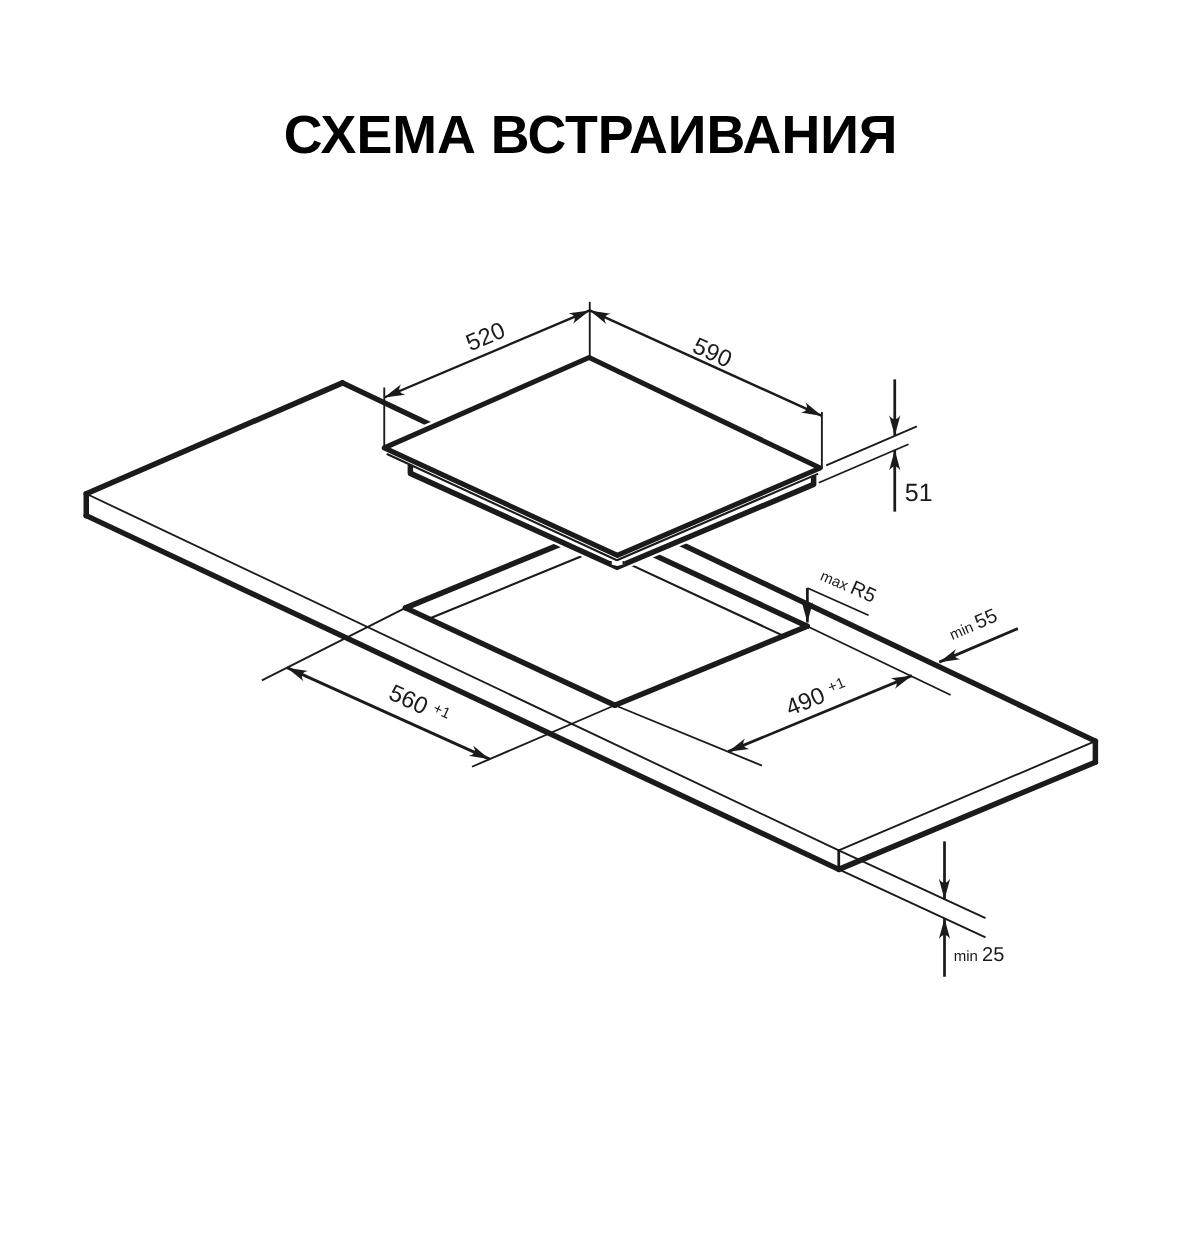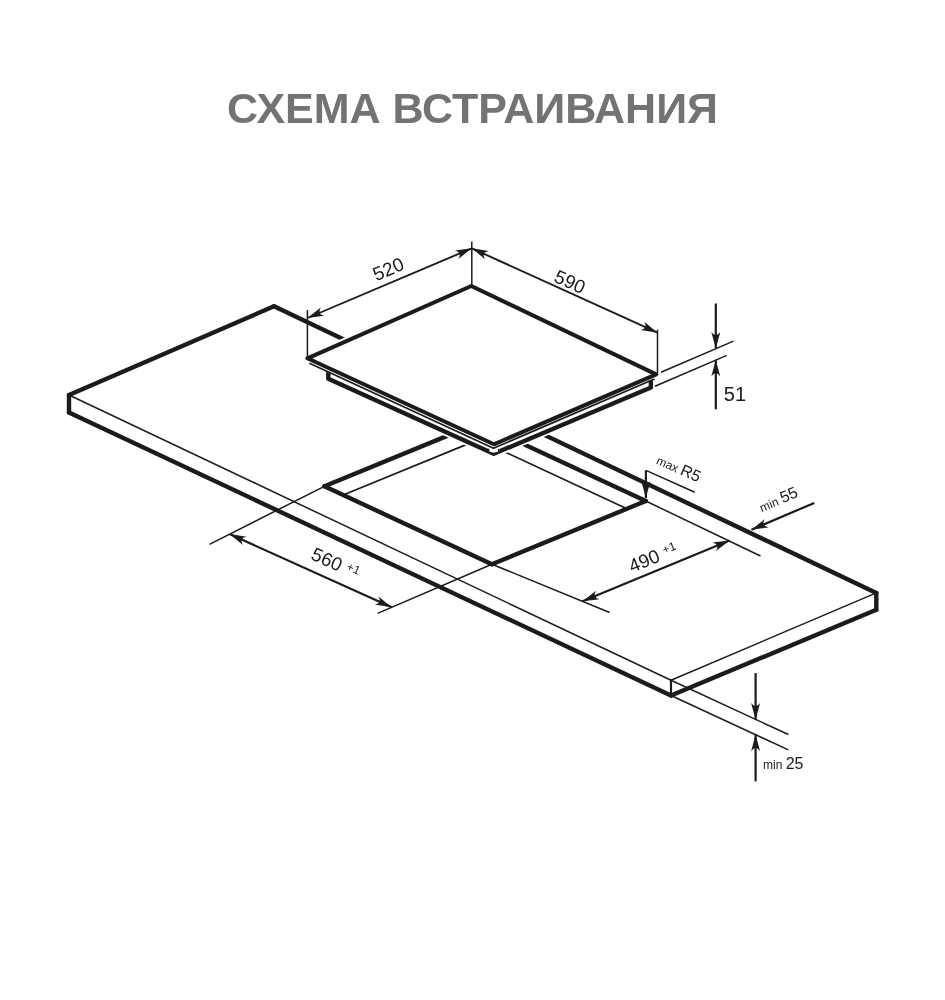--- a/index.html
+++ b/index.html
@@ -1,20 +1,20 @@
 <!DOCTYPE html>
 <html><head>
 <meta charset="utf-8">
 <title>Схема встраивания</title>
 <style>
   html, body { margin: 0; padding: 0; background: #ffffff; }
   .page { position: relative; width: 945px; height: 1000px; background: #ffffff;
            font-family: "Liberation Sans", sans-serif; }
   .title { position: absolute; left: 0; top: 84px; width: 945px; text-align: center;
-            font-size: 43px; font-weight: bold; color: #737373; letter-spacing: 0px;
+            font-size: 43px; font-weight: bold; color: #000000; letter-spacing: 0px;
             font-family: "Liberation Sans", sans-serif; }
   svg { position: absolute; left: 0; top: 0; }
   svg text { font-family: "Liberation Sans", sans-serif; }
 </style>
 </head>
 <body>
 <div class="page">
 
 <div class="title">СХЕМА ВСТРАИВАНИЯ</div>
 

